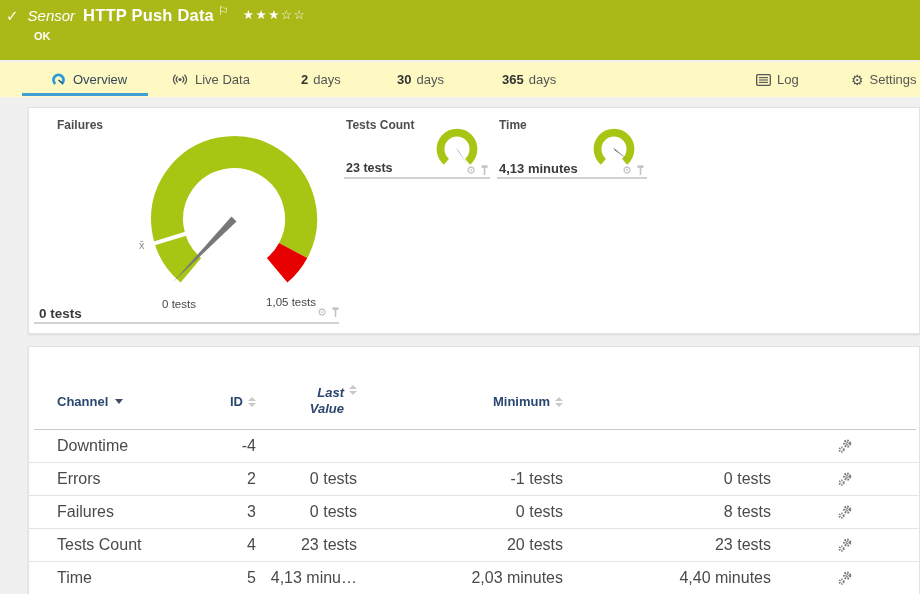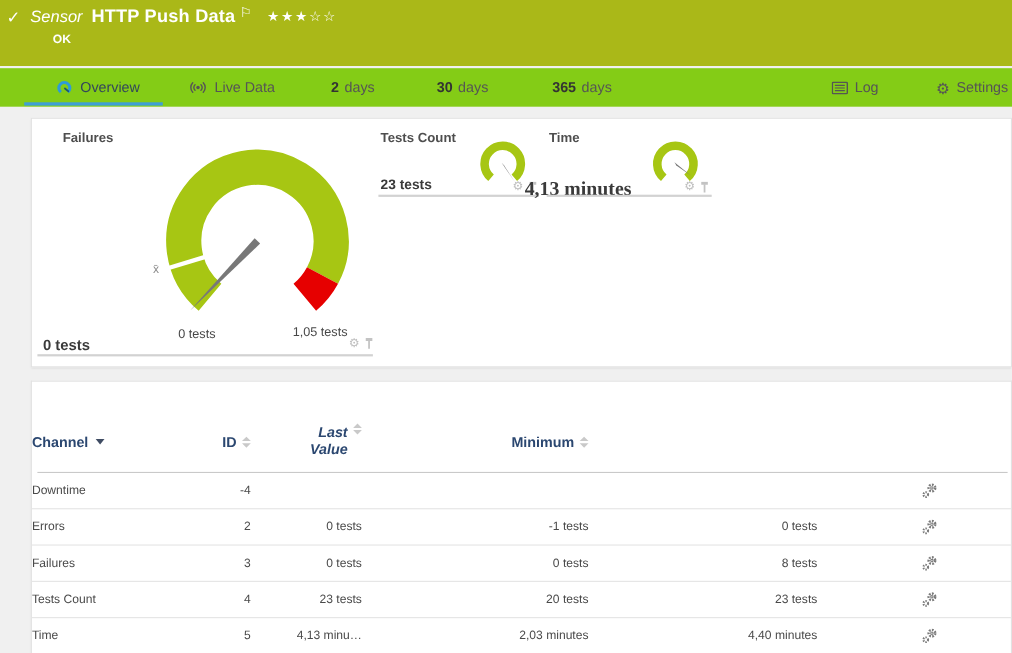--- a/index.html
+++ b/index.html
@@ -7,24 +7,24 @@
   body { font-family:"Liberation Sans","DejaVu Sans",sans-serif; background:#f0f0f0; position:relative; }
 
   
   .hdr { position:absolute; left:0; top:0; width:920px; height:60px; background:#aab818; color:#fff; }
   .hdr-line1 { position:absolute; left:6px; top:6px; display:flex; align-items:flex-start; }
   .check { font-size:15px; font-weight:bold; margin-right:9px; margin-top:1px; }
   .sensor-type { font-style:italic; font-size:15px; margin-right:8px; margin-top:1px; }
   .sensor-title { font-size:16.5px; font-weight:bold; letter-spacing:.2px; }
   .flag { font-size:12px; margin-left:4px; position:relative; top:-2px; }
   .stars { font-size:12.5px; letter-spacing:1.5px; margin-left:14px; margin-top:1px; }
-  .hdr-status { position:absolute; left:48px; top:30px; font-size:11px; font-weight:bold; }
+  .hdr-status { position:absolute; left:34px; top:30px; font-size:11px; font-weight:bold; }
 
   
-  .tabbar { position:absolute; left:0; top:62px; width:920px; height:35px; background:#84cc16; }
+  .tabbar { position:absolute; left:0; top:62px; width:920px; height:35px; background:#fef9c3; }
   .tab { position:absolute; top:0; height:35px; display:flex; align-items:center; gap:6px;
          font-size:13px; color:#555; cursor:default; white-space:nowrap; }
   .tab .num { font-weight:bold; color:#333; margin-right:-1px; }
   .tab.active { color:#33475b; }
   .tab-underline { position:absolute; left:22px; top:31px; width:126px; height:3px; background:#3f9fd4; }
   .tab-ico { display:inline-flex; align-items:center; }
   .gear-glyph { font-size:14px; color:#555; line-height:1; }
 
   
   .panel { position:absolute; background:#fff; border:1px solid #e2e2e2; box-shadow:0 1px 2px rgba(0,0,0,.10); }
@@ -33,35 +33,35 @@
 
   .tile-title { position:absolute; font-size:12px; font-weight:bold; color:#4e4e4e; }
   .tile-value { position:absolute; font-size:13.5px; font-weight:bold; color:#3a3a3a; }
   .scale-label { position:absolute; font-size:11.5px; color:#484848; text-align:center; }
   .avg-mark { position:absolute; font-size:11px; color:#8d8d8d; }
   .tile-div { position:absolute; height:2px; background:#d2d2d2; }
   .tile-ctrl { position:absolute; display:flex; align-items:center; gap:4px; }
   .tile-gear { font-size:11px; color:#c0c0c0; line-height:1; }
 
   
-  .trow { display:grid; grid-template-columns:150px 49px 101px 206px 208px 1fr; align-items:center; }
+  .trow { display:grid; grid-template-columns:150px 49px 101px 206px 208px 1fr; padding-left:28px; align-items:center; }
   .thead { position:absolute; left:0; top:38px; width:100%; }
   .thead .th { font-size:13px; font-weight:bold; color:#2b4770; display:flex; align-items:flex-start; }
   .th.r { justify-content:flex-end; }
   .th-wrap { display:inline-block; width:42px; text-align:right; line-height:1.25;font-style:italic; }
   .lastv-th { display:flex; justify-content:flex-end; align-items:flex-end; }
   .sort { display:inline-flex; flex-direction:column; gap:2px; margin-left:5px; margin-top:3px; }
   .sort i { display:block; width:0; height:0; border-left:4px solid transparent; border-right:4px solid transparent; }
   .sort .up { border-bottom:4px solid #c9c9c9; }
   .sort .dn { border-top:4px solid #c9c9c9; }
   .desc-arrow { display:inline-block; width:0; height:0; border-left:4.5px solid transparent; border-right:4.5px solid transparent;
                 border-top:5px solid #3f4c63; margin-left:7px; margin-top:5px; }
   .thead-div { position:absolute; left:5px; top:82px; width:882px; height:1px; background:#c9c9c9; }
   .tbody { position:absolute; left:0; top:83px; width:100%; }
-  .tbody .trow { height:33px; border-bottom:1px solid #e4e4e4; font-size:11px; color:#4a4a4a; }
+  .tbody .trow { height:33px; border-bottom:1px solid #e4e4e4; font-size:16px; color:#4a4a4a; }
   .cell-r { text-align:right; }
   .cell-gear { display:flex; justify-content:flex-end; padding-right:66px; }
 </style>
 </head>
 <body>
 
 <div class="hdr">
   <div class="hdr-line1">
     <span class="check">✓</span>
     <span class="sensor-type">Sensor</span>
@@ -165,21 +165,21 @@
       </svg>
   </div>
   <div class="tile-div" style="left:315px; top:69px; width:146px;"></div>
 
   <div class="tile-title" style="left:470px; top:10px;">Time</div>
   <svg width="52" height="52" style="position:absolute; left:559px; top:15px;" viewBox="0 0 60 60">
     <path d="M 17.8 44.6 A 19 19 0 1 1 42.2 44.6" fill="none" stroke="#a7c613" stroke-width="9"></path>
     <line x1="36.9" y1="41.0" x2="43.2" y2="51.2" stroke="#ffffff" stroke-width="2.5"></line>
     <polygon points="29.0,28.2 31.0,31.8 46.5,42.5" fill="#777"></polygon>
   </svg>
-  <div class="tile-value" style="left:448px; top:53px; font-size:18px;font-family:Liberation Serif, serif;">4,13 minutes</div>
+  <div class="tile-value" style="left:470px; top:53px; font-size:13px;">4,13 minutes</div>
   <div class="tile-ctrl" style="left:593px; top:57px;">
     <span class="tile-gear">⚙</span>
     <svg width="9" height="11" viewBox="0 0 9 11">
         <line x1="1.5" y1="1.6" x2="7.5" y2="1.6" stroke="#c3c3c3" stroke-width="2.6"></line>
         <line x1="4.5" y1="2.5" x2="4.5" y2="10" stroke="#c3c3c3" stroke-width="1.6"></line>
       </svg>
   </div>
   <div class="tile-div" style="left:468px; top:69px; width:150px;"></div>
 </div>
 

